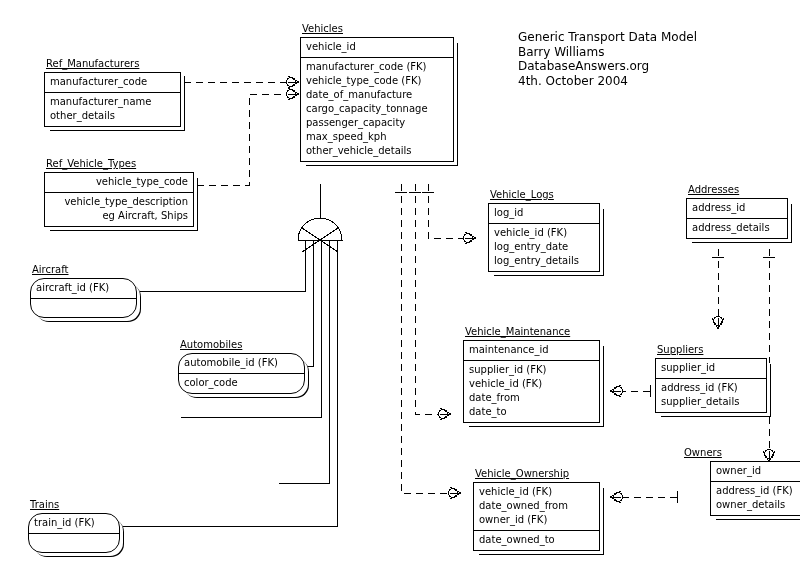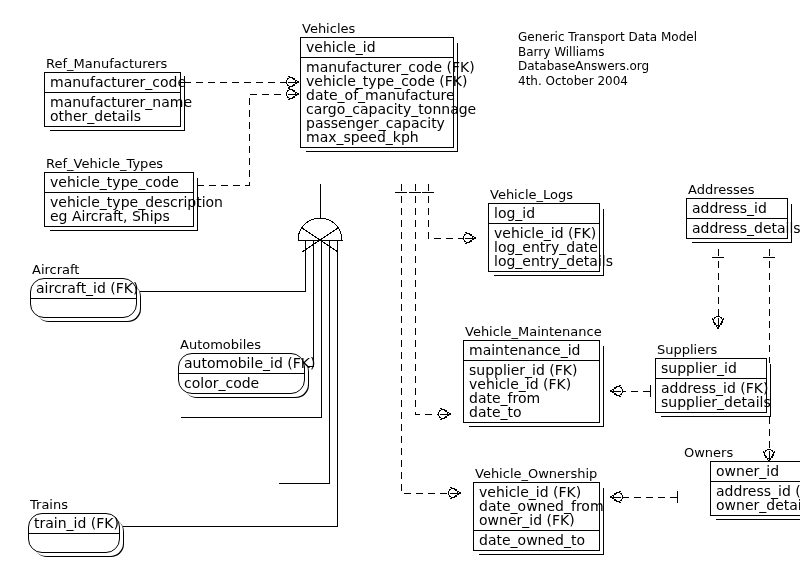--- a/index.html
+++ b/index.html
@@ -1,29 +1,29 @@
 <!DOCTYPE html>
 <html><head>
 <meta charset="utf-8">
 <style>
   html,body{margin:0;padding:0;background:#fff;}
   body{width:800px;height:564px;position:relative;overflow:hidden;
        font-family:"DejaVu Sans","Liberation Sans",sans-serif;color:#000;}
   #canvas{position:absolute;left:0;top:0;width:800px;height:564px;}
   #svg{position:absolute;left:0;top:0;width:800px;height:564px;}
   .ent{position:absolute;}
-  .ent .title{position:absolute;left:2px;top:-15px;font-size:13px;
-       white-space:nowrap;line-height:13px;}
+  .ent .title{position:absolute;left:2px;top:-15px;font-size:10px;
+       white-space:nowrap;line-height:13px;text-decoration:underline;}
   .box{position:relative;border:1px solid #000;background:#fff;
        box-shadow:4px 4px 0 -1px #fff, 5px 5px 0 -1px #000;}
   .rnd{border-radius:14px;}
   .pk{border-bottom:1px solid #000;}
   .sec{padding:2px 5px 3px 5px;}
   .sec.empty{min-height:13px;}
-  .fld{font-size:14px;line-height:14px;white-space:nowrap;}
+  .fld{font-size:10px;line-height:14px;white-space:nowrap;}
   .titleblock{position:absolute;font-size:12px;line-height:14.5px;white-space:nowrap;}
 </style>
 </head>
 <body>
 
 <div id="canvas">
 
   <svg id="svg" xmlns="http://www.w3.org/2000/svg" viewBox="0 0 800 564">
     <g stroke="#000" fill="none" stroke-width="1" shape-rendering="crispEdges">
 
@@ -119,21 +119,21 @@
       <div class="sec pk">
         <div class="fld">manufacturer_code</div>
       </div>
       <div class="sec">
         <div class="fld">manufacturer_name</div>
         <div class="fld">other_details</div>
       </div>
     </div>
   </div>
 
-  <div class="ent" id="ent-ref_vehicle_types" style="left: 44px; top: 172px;">
+  <div class="ent" id="ent-ref_vehicle_types" style="left: 44px; top: 172px; text-align: right;">
     <div class="title">Ref_Vehicle_Types</div>
     <div class="box" style="width: 148px;">
       <div class="sec pk">
         <div class="fld">vehicle_type_code</div>
       </div>
       <div class="sec">
         <div class="fld">vehicle_type_description</div>
         <div class="fld">eg Aircraft, Ships</div>
       </div>
     </div>
@@ -145,20 +145,21 @@
       <div class="sec pk">
         <div class="fld">vehicle_id</div>
       </div>
       <div class="sec">
         <div class="fld">manufacturer_code (FK)</div>
         <div class="fld">vehicle_type_code (FK)</div>
         <div class="fld">date_of_manufacture</div>
         <div class="fld">cargo_capacity_tonnage</div>
         <div class="fld">passenger_capacity</div>
         <div class="fld">max_speed_kph</div>
+        <div class="fld">other_vehicle_details</div>
       </div>
     </div>
   </div>
 
   <div class="ent" id="ent-aircraft" style="left: 30px; top: 278px;">
     <div class="title">Aircraft</div>
     <div class="box rnd" style="width: 105px;">
       <div class="sec pk">
         <div class="fld">aircraft_id (FK)</div>
       </div>

